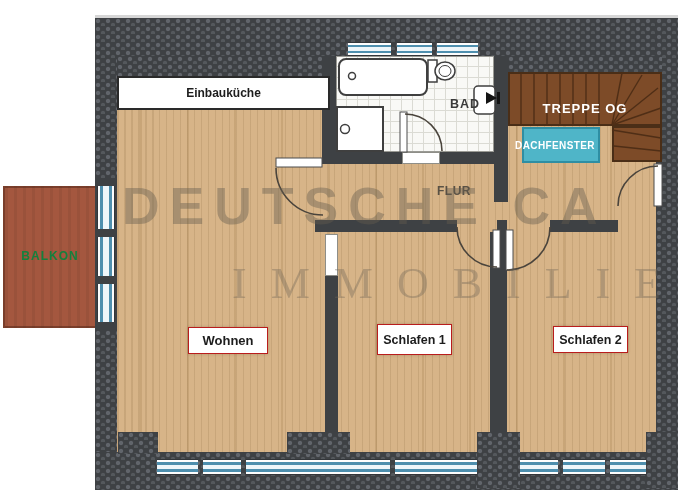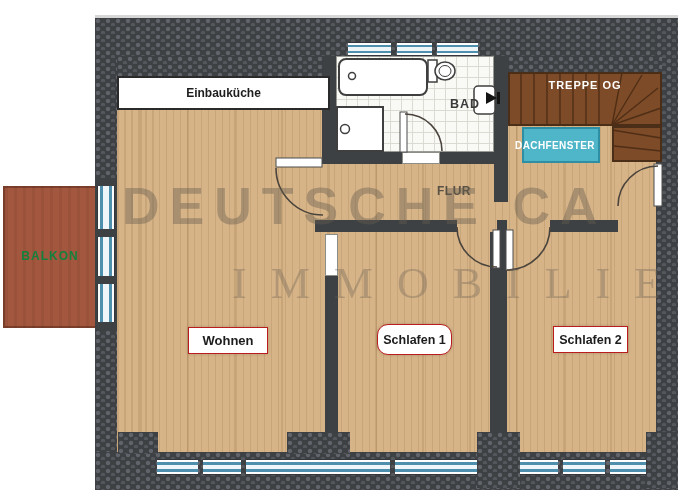--- a/index.html
+++ b/index.html
@@ -138,25 +138,25 @@
       <path d="M 550 227 A 43 43 0 0 1 507 270"></path>
       <path d="M 618 206 A 40 40 0 0 1 658 166"></path>
     </g>
   </svg>
 
   <div class="labelbox" style="left:117px;top:76px;width:213px;height:34px;border:2px solid #2a2a2a;box-shadow:none;font-size:12px;">
     <span>Einbauküche</span>
   </div>
 
   <div class="flat-label" style="left:396px;top:96px;width:42px;height:16px;font-size:12.5px;letter-spacing:1px;color:#3a3a3a;margin-left:48px;">BAD</div>
-  <div class="flat-label" style="left:508px;top:77px;width:154px;height:16px;font-size:11px;letter-spacing:1px;color:#ffffff;">TREPPE OG</div>
+  <div class="flat-label" style="left:508px;top:100px;width:154px;height:16px;font-size:13px;letter-spacing:1px;color:#ffffff;">TREPPE OG</div>
   <div class="flat-label" style="left:522px;top:127px;width:66px;height:36px;font-size:10px;letter-spacing:.4px;color:#ffffff;border-radius:13px;">DACHFENSTER</div>
   <div class="flat-label" style="left:432px;top:184px;width:44px;height:14px;font-size:12px;letter-spacing:.5px;color:#45413a;opacity:.85;">FLUR</div>
   <div class="flat-label" style="left:3px;top:246px;width:94px;height:20px;font-size:12px;letter-spacing:1px;color:#15803d;">BALKON</div>
 
   <div class="labelbox" style="left:188px;top:327px;width:80px;height:27px;font-size:13px;">Wohnen</div>
-  <div class="labelbox" style="left:377px;top:324px;width:75px;height:31px;font-size:12.5px;border-radius:11px;">Schlafen 1</div>
+  <div class="labelbox" style="left:377px;top:324px;width:75px;height:31px;font-size:12.5px;">Schlafen 1</div>
   <div class="labelbox" style="left:553px;top:326px;width:75px;height:27px;font-size:12.5px;">Schlafen 2</div>
 
   <div class="wm" style="left:122px;top:176px;font-family:'Liberation Sans',sans-serif;font-size:52px;letter-spacing:10px;color:rgba(100,92,78,.42);">DEUTSCHE CA</div>
   <div class="wm" style="left:232px;top:258px;font-family:'Liberation Serif',serif;font-weight:normal;font-size:44px;letter-spacing:24px;color:rgba(112,102,86,.38);">IMMOBILIE</div>
 
 </div>
 
 </body></html>

